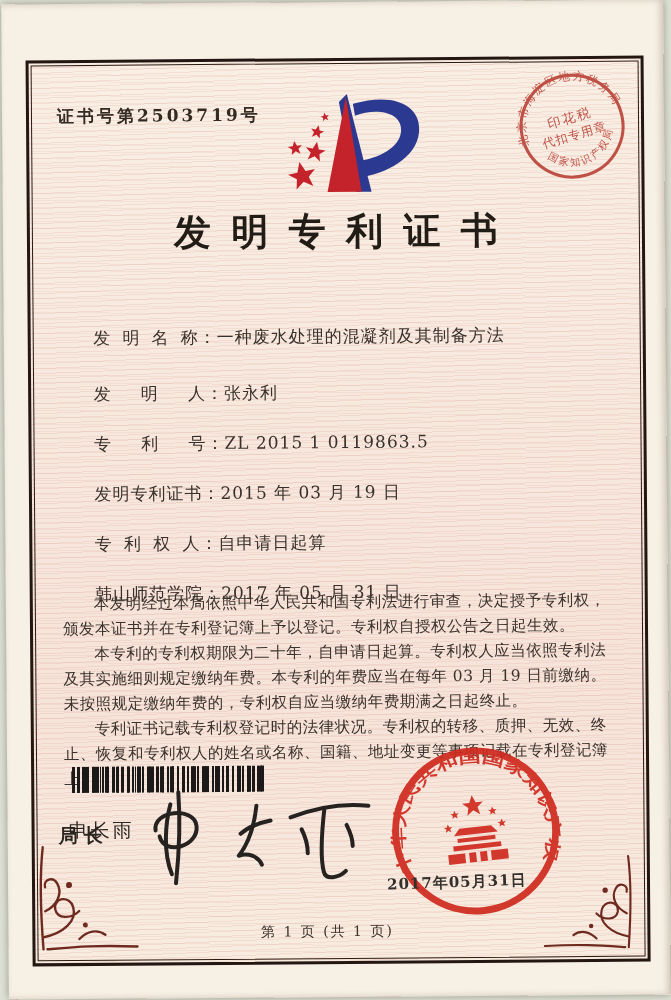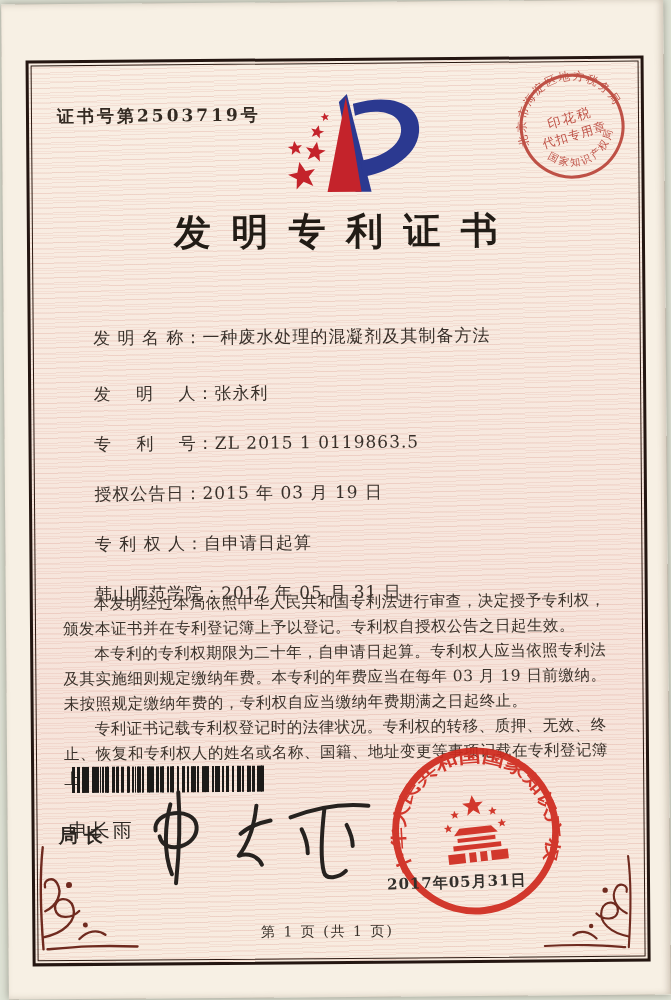--- a/index.html
+++ b/index.html
@@ -27,21 +27,21 @@
     content:"";position:absolute;inset:2px;border:1px solid #2c1a12;pointer-events:none;
   }
   .cert-no{position:absolute;left:28px;top:42px;font-size:17px;font-weight:bold;letter-spacing:3px;color:#332a22;}
   .logo{position:absolute;left:240px;top:26px;width:160px;height:114px;}
   .tax-seal{position:absolute;left:486px;top:10px;width:114px;height:114px;transform:rotate(-16deg);opacity:.85;}
   .doc-title{
     position:absolute;left:0;top:146px;width:100%;text-align:center;
     font-size:37px;font-weight:600;letter-spacing:.55em;text-indent:.55em;color:#221c16;
   }
   .field{position:absolute;left:30px;font-size:17px;white-space:pre;color:#38302a;}
-  .field .lab{letter-spacing:1px;}
+  .field .lab{letter-spacing:1px;font-family:Liberation Mono, monospace;}
   .field .val{letter-spacing:1px;}
   .paras{
     position:absolute;left:30px;top:529px;width:556px;
     font-size:15.5px;line-height:25px;letter-spacing:.5px;color:#3a322b;
   }
   .paras p{margin:0;text-indent:2em;}
   .barcode{
     position:absolute;left:38px;top:704px;width:192px;height:26px;
     background:
       repeating-linear-gradient(90deg,#1c1a18 0 2px,rgba(0,0,0,0) 2px 5px),
@@ -107,21 +107,21 @@
     <div class="field" style="top:244px">
       <span class="lab">发 明 名 称：</span><span class="val">一种废水处理的混凝剂及其制备方法</span>
     </div>
     <div class="field" style="top:300px">
       <span class="lab">发　 明　 人：</span><span class="val">张永利</span>
     </div>
     <div class="field" style="top:350px">
       <span class="lab">专　 利　 号：</span><span class="val">ZL 2015 1 0119863.5</span>
     </div>
     <div class="field" style="top:400px">
-      <span class="lab">授权公告日：</span><span class="val">2015 年 03 月 19 日</span>
+      <span class="lab">发明专利证书：</span><span class="val">2015 年 03 月 19 日</span>
     </div>
     <div class="field" style="top:450px">
       <span class="lab">专 利 权 人：</span><span class="val">自申请日起算</span>
     </div>
     <div class="field" style="top:500px">
       <span class="lab">韩山师范学院：</span><span class="val">2017 年 05 月 31 日</span>
     </div>
 
     <div class="paras">
       <p>本发明经过本局依照中华人民共和国专利法进行审查，决定授予专利权，颁发本证书并在专利登记簿上予以登记。专利权自授权公告之日起生效。</p>

